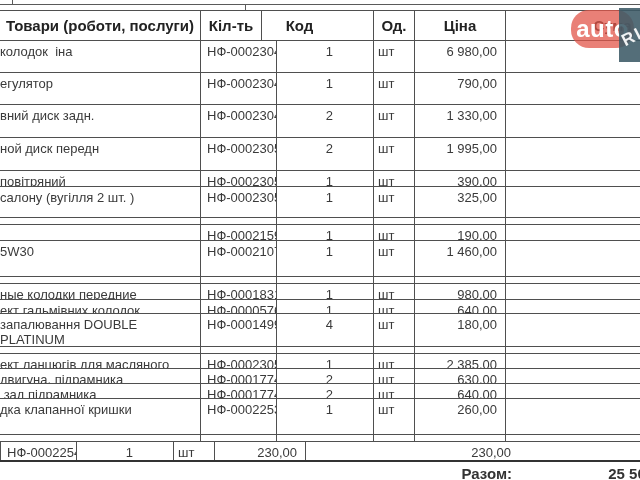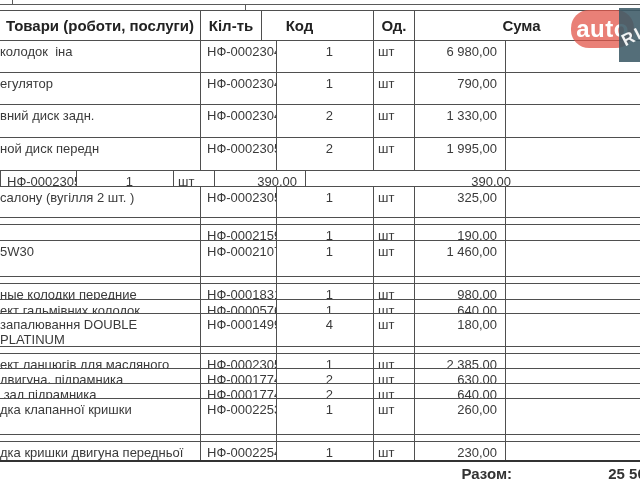--- a/index.html
+++ b/index.html
@@ -54,20 +54,21 @@
   <div class="stray-stub-a"></div>
   <div class="stray-stub-b"></div>
 
   <div class="doc">
     <div class="tbl">
       <div class="row header">
         <div class="cell c-name">Товари (роботи, послуги)</div>
         <div class="cell c-qty">Кіл-ть</div>
         <div class="cell c-code">Код</div>
         <div class="cell c-unit">Од.</div>
+        <div class="cell c-price">Ціна</div>
         <div class="cell c-sum">Сума</div>
       </div>
       <div class="rows">
           <div class="row" style="height: 32px;">
             <div class="cell c-name">колодок  іна</div>
             <div class="cell c-code">НФ-00023047</div>
             <div class="cell c-qty">1</div>
             <div class="cell c-unit">шт</div>
             <div class="cell c-price">6 980,00</div>
             <div class="cell c-sum">6 980,00</div>
@@ -90,20 +91,21 @@
           </div>
           <div class="row" style="height: 33px;">
             <div class="cell c-name">ной диск передн</div>
             <div class="cell c-code">НФ-00023050</div>
             <div class="cell c-qty">2</div>
             <div class="cell c-unit">шт</div>
             <div class="cell c-price">1 995,00</div>
             <div class="cell c-sum">3 990,00</div>
           </div>
           <div class="row" style="height: 16px;">
+            <div class="cell c-name">повітряний</div>
             <div class="cell c-code">НФ-00023051</div>
             <div class="cell c-qty">1</div>
             <div class="cell c-unit">шт</div>
             <div class="cell c-price">390,00</div>
             <div class="cell c-sum">390,00</div>
           </div>
           <div class="row" style="height: 31px;">
             <div class="cell c-name">салону (вугілля 2 шт. )</div>
             <div class="cell c-code">НФ-00023052</div>
             <div class="cell c-qty">1</div>
@@ -210,21 +212,20 @@
           </div>
           <div class="row spacer">
             <div class="cell c-name"></div>
             <div class="cell c-code"></div>
             <div class="cell c-qty"></div>
             <div class="cell c-unit"></div>
             <div class="cell c-price"></div>
             <div class="cell c-sum"></div>
           </div>
           <div class="row last" style="height: 20px;">
-            <div class="cell c-name">дка кришки двигуна передньої</div>
             <div class="cell c-code">НФ-00022540</div>
             <div class="cell c-qty">1</div>
             <div class="cell c-unit">шт</div>
             <div class="cell c-price">230,00</div>
             <div class="cell c-sum">230,00</div>
           </div>
         </div>
     </div>
 
     <div class="totals">

